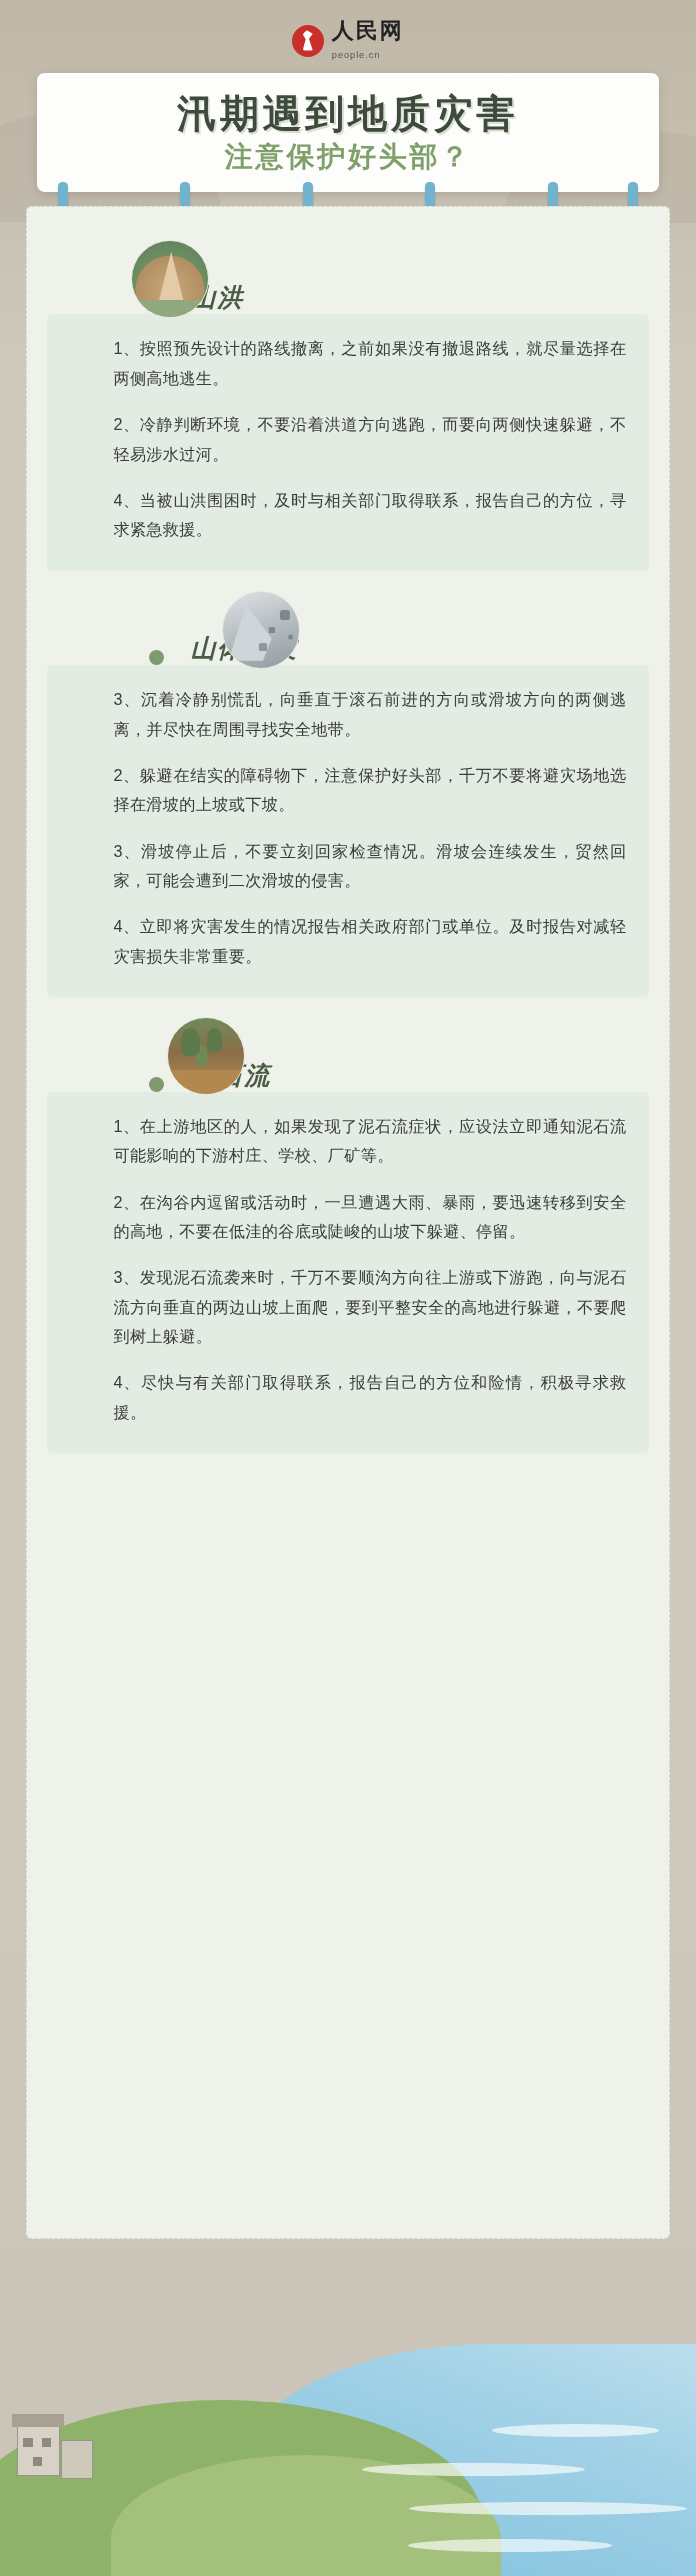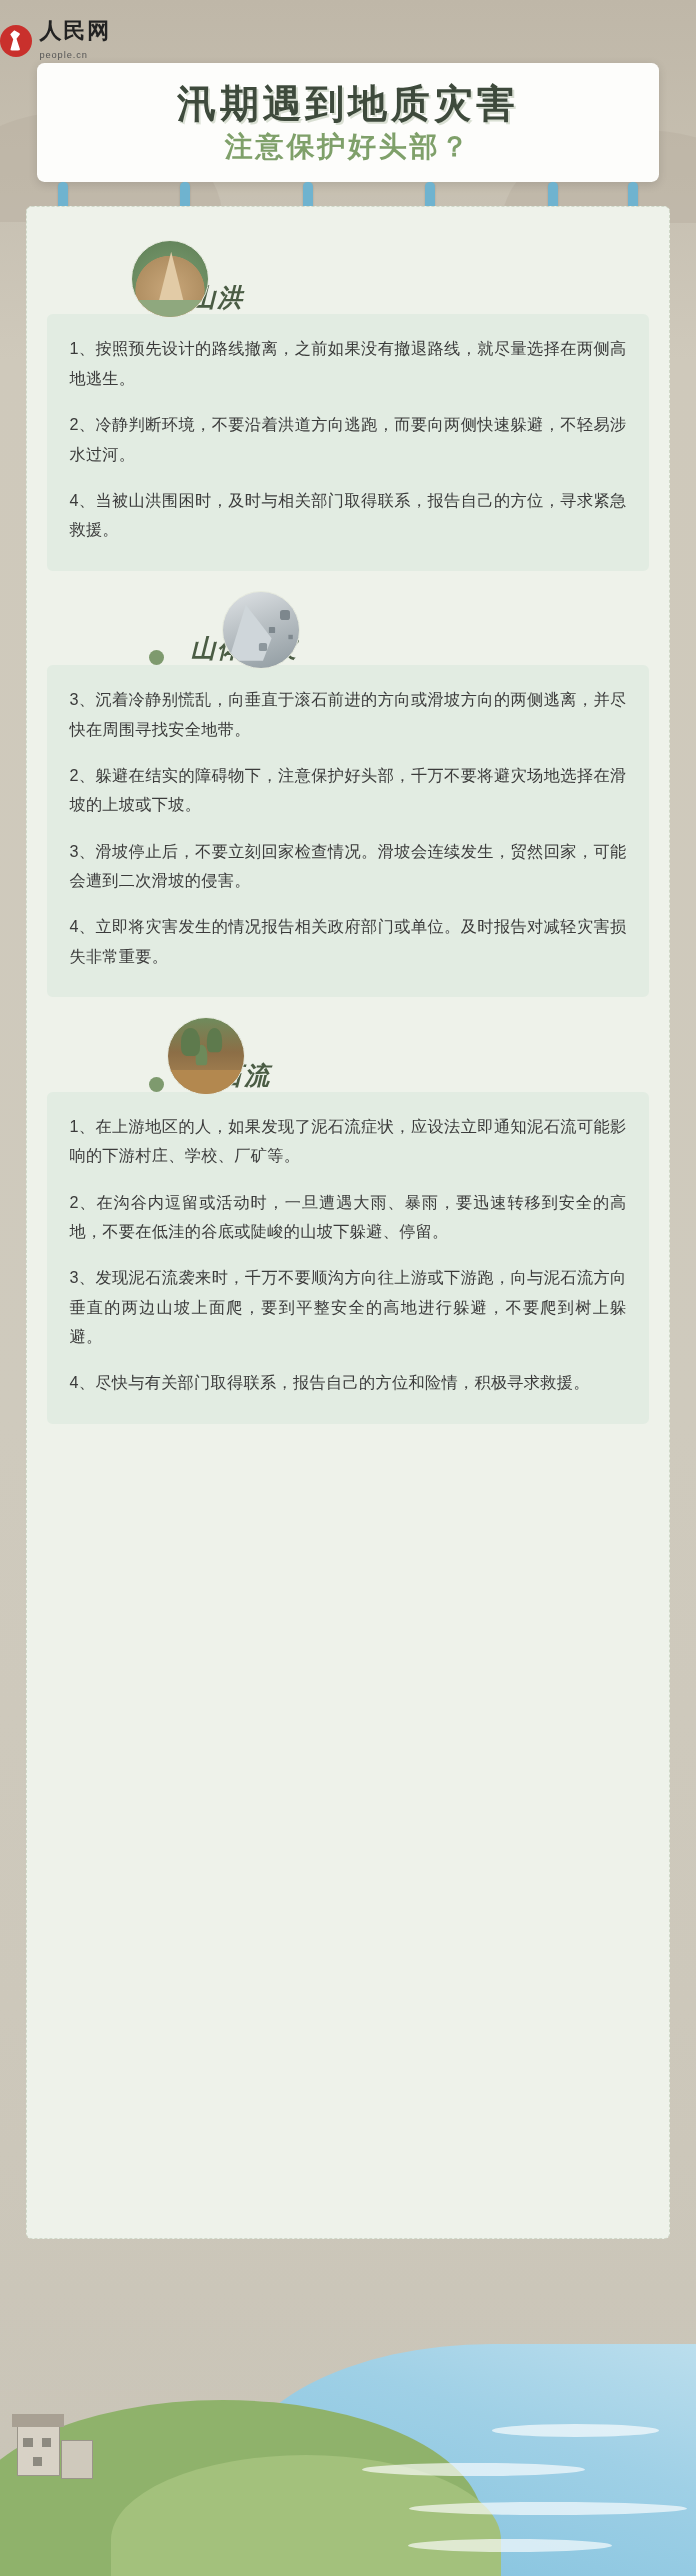--- a/index.html
+++ b/index.html
@@ -23,39 +23,39 @@
   .bg-mound {
     position: absolute;
     border-radius: 50% 50% 0 0 / 100% 100% 0 0;
     background: #b9b1a2;
     opacity: .55;
   }
 
   
   .logo {
     position: absolute; top: 20.4px; left: 0; width: 696px;
-    display: flex; justify-content: flex-start; align-items: center; gap: 7.4px;
+    display: flex; justify-content: center; align-items: center; gap: 7.4px;
   }
   .logo-mark {
     width: 32px; height: 32px; border-radius: 50%;
     background: #c9302c; position: relative;
   }
   .logo-mark::after {
     content: ""; position: absolute; left: 10.2px; top: 5.6px;
     width: 10.2px; height: 20.4px; background: #fff;
     border-radius: 5.6px 5.6px 2.8px 2.8px;
     clip-path: polygon(40% 0, 100% 18%, 62% 42%, 100% 100%, 0 100%, 30% 45%, 0 20%);
   }
   .logo-text { display: flex; flex-direction: column; line-height: 1; }
   .logo-cn { font-size: 22px; font-weight: bold; color: #222; letter-spacing: 1.9px; }
   .logo-en { font-size: 9.3px; color: #555; letter-spacing: 0.9px; margin-top: 9px; }
 
   
   .title-card {
-    position: absolute; top: 63px; left: 37px; width: 622px; height: 119px;
+    position: absolute; top: 73px; left: 37px; width: 622px; height: 119px;
     background: #fdfdfb; border-radius: 7.4px;
     box-shadow: 0 2.8px 9.3px rgba(0,0,0,.12);
     display: flex; flex-direction: column; align-items: center; justify-content: center;
     gap: 9.3px;
   }
   .title-main {
     font-size: 39px; font-weight: bold; color: #3e4a3c;
     letter-spacing: 3.7px; line-height: 1;
     text-shadow: 1.9px 1.9px 0 #d9dfd3;
   }
@@ -127,21 +127,21 @@
     content: ""; position: absolute; left: 0; bottom: 0; width: 100%; height: 24px;
     background: #b3884f;
   }
 
   .card {
     background: #e2ece2; border-radius: 5.6px;
     padding: 20.4px 22px 9.3px 22px;
   }
   .card p {
     font-size: 16.2px; line-height: 1.82; color: #3b3b3b;
-    margin-bottom: 16.7px; text-align: justify; letter-spacing: 0.3px;
+    margin-bottom: 16.7px; text-align: justify; letter-spacing: 0.3px; margin-left: 44px;
   }
 
   
   .footer {
     position: absolute; left: 0; bottom: 0; width: 696px; height: 343px;
     overflow: hidden;
   }
   .f-hill {
     position: absolute; left: -37px; bottom: 0; width: 520px; height: 176px;
     background: #8fb26b; border-radius: 50% 50% 0 0 / 70% 70% 0 0;

